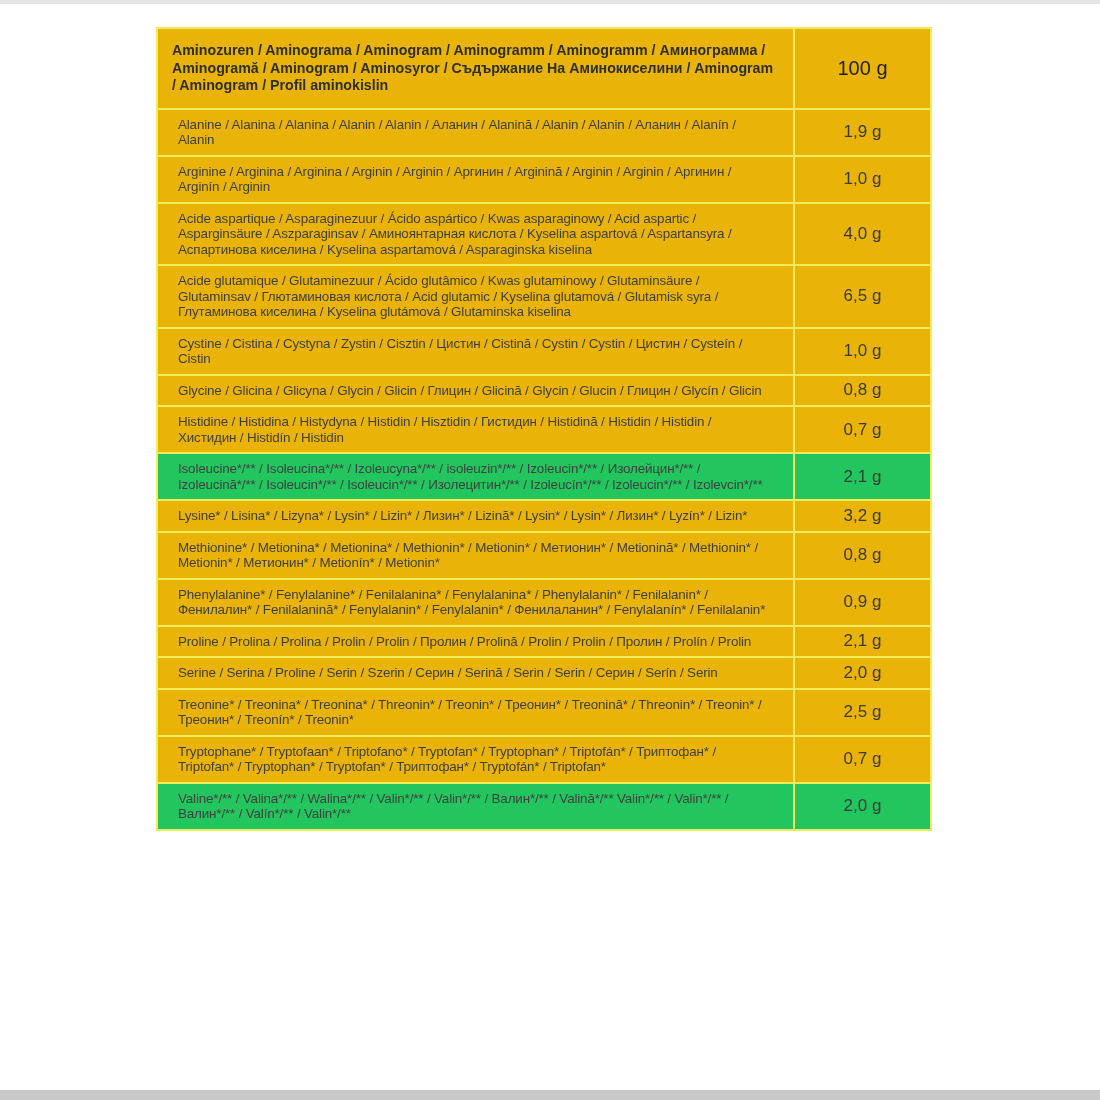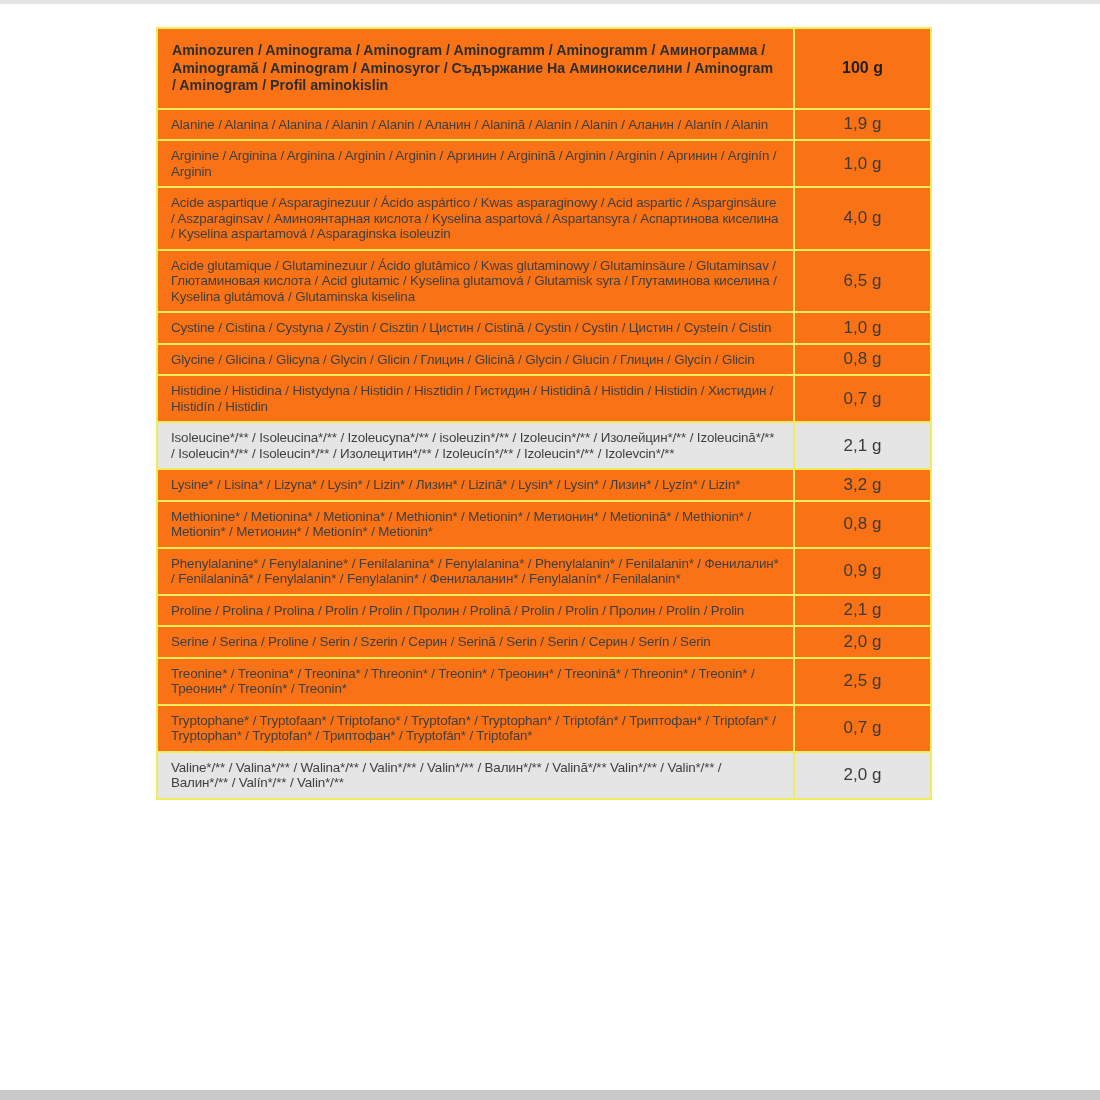--- a/index.html
+++ b/index.html
@@ -33,53 +33,53 @@
   table.amino {
     border-collapse: collapse;
     width: 100%;
     table-layout: fixed;
   }
   table.amino col.c-names { width: 637px; }
   table.amino col.c-value { width: 137px; }
   table.amino th, table.amino td {
     border: 2px solid #f0ec5c;
     vertical-align: middle;
-    background: #f97316;
+    background: #eab308;
   }
   th.names-h {
     font-weight: bold;
     font-size: 14.2px;
     line-height: 17.5px;
     color: #2e2e2e;
     text-align: left;
     padding: 13px 14px;
   }
   th.value-h {
-    font-weight: bold;
-    font-size: 16px;
+    font-weight: normal;
+    font-size: 20px;
     color: #1f1f1f;
     text-align: center;
     padding: 6px 4px;
   }
   td.names {
     font-size: 13.4px;
     line-height: 15.5px;
     color: #3f3f3f;
     text-align: left;
-    padding: 7px 13px;
+    padding: 7px 20px;
     letter-spacing: -0.15px;
   }
   td.value {
     font-size: 17px;
     color: #3a3a3a;
     text-align: center;
     padding: 4px 12px;
   }
   tr.hl td {
-    background: #e5e5e5;
+    background: #22c55e;
   }
 </style>
 </head>
 <body>
 
 <div class="top-strip"></div>
 
 <div class="table-wrap">
   <table class="amino">
     <colgroup>
@@ -95,21 +95,21 @@
     <tbody id="rows-body">
         <tr>
           <td class="names">Alanine / Alanina / Alanina / Alanin / Alanin / Аланин / Alanină / Alanin / Alanin / Аланин / Alanín / Alanin</td>
           <td class="value">1,9 g</td>
         </tr>
         <tr>
           <td class="names">Arginine / Arginina / Arginina / Arginin / Arginin / Аргинин / Arginină / Arginin / Arginin / Аргинин / Arginín / Arginin</td>
           <td class="value">1,0 g</td>
         </tr>
         <tr>
-          <td class="names">Acide aspartique / Asparaginezuur / Ácido aspártico / Kwas asparaginowy / Acid aspartic / Asparginsäure / Aszparaginsav / Аминоянтарная кислота / Kyselina aspartová / Aspartansyra / Аспартинова киселина / Kyselina aspartamová / Asparaginska isoleuzin</td>
+          <td class="names">Acide aspartique / Asparaginezuur / Ácido aspártico / Kwas asparaginowy / Acid aspartic / Asparginsäure / Aszparaginsav / Аминоянтарная кислота / Kyselina aspartová / Aspartansyra / Аспартинова киселина / Kyselina aspartamová / Asparaginska kiselina</td>
           <td class="value">4,0 g</td>
         </tr>
         <tr>
           <td class="names">Acide glutamique / Glutaminezuur / Ácido glutâmico / Kwas glutaminowy / Glutaminsäure / Glutaminsav / Глютаминовая кислота / Acid glutamic / Kyselina glutamová / Glutamisk syra / Глутаминова киселина / Kyselina glutámová / Glutaminska kiselina</td>
           <td class="value">6,5 g</td>
         </tr>
         <tr>
           <td class="names">Cystine / Cistina / Cystyna / Zystin / Cisztin / Цистин / Cistină / Cystin / Cystin / Цистин / Cysteín / Cistin</td>
           <td class="value">1,0 g</td>
         </tr>

